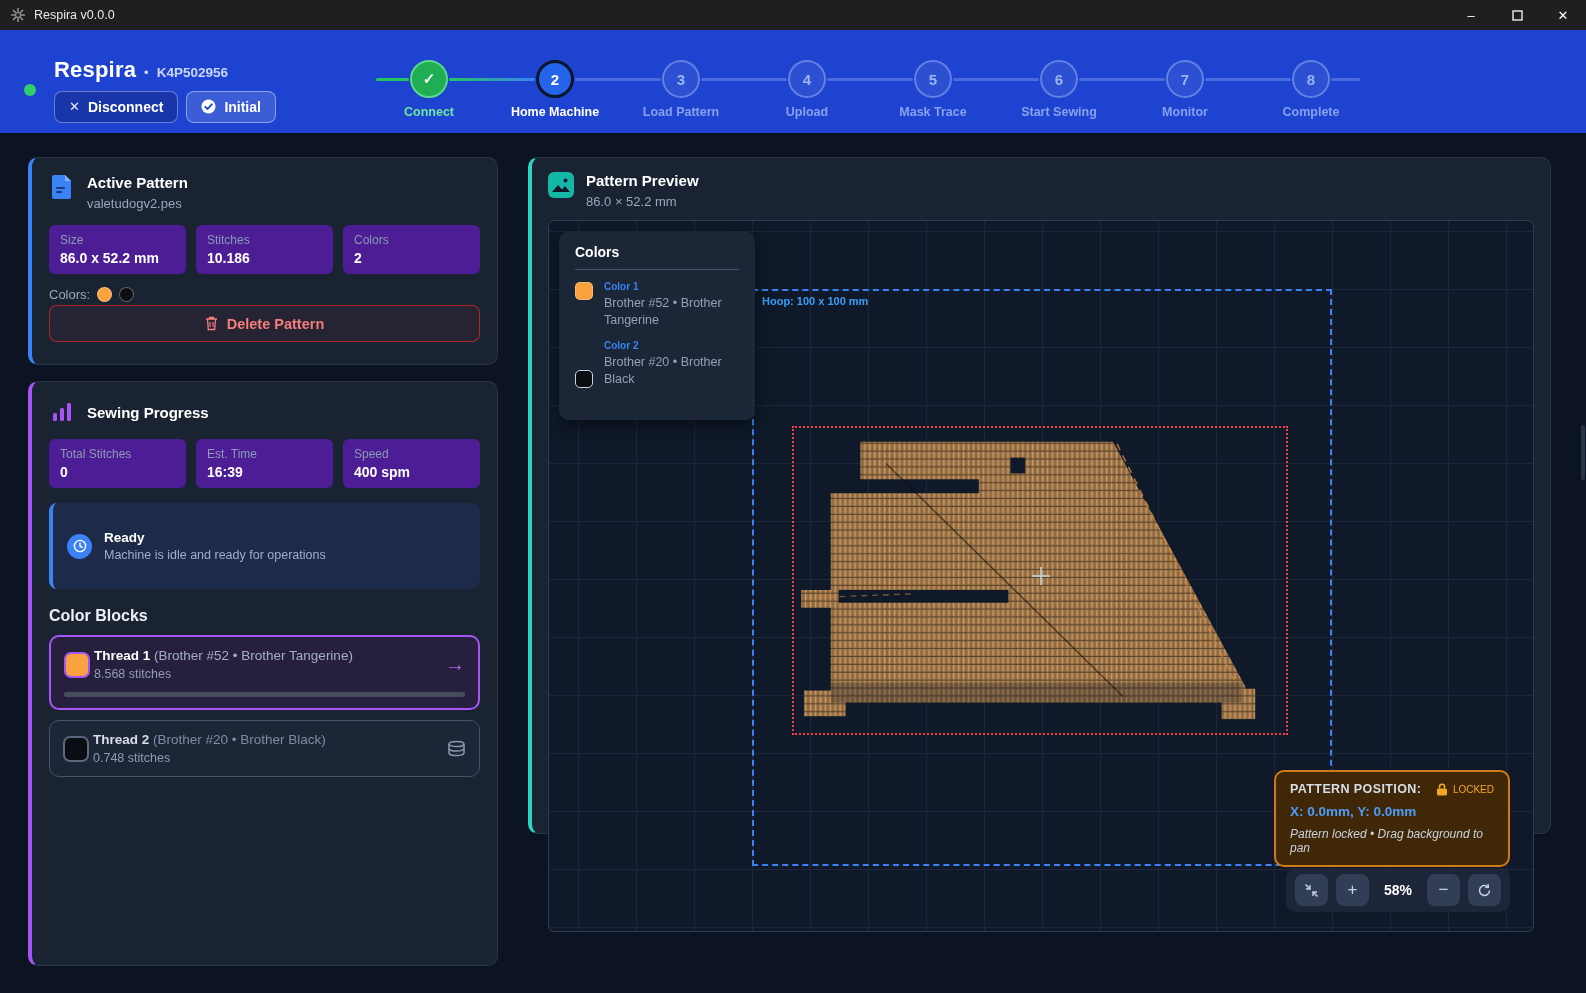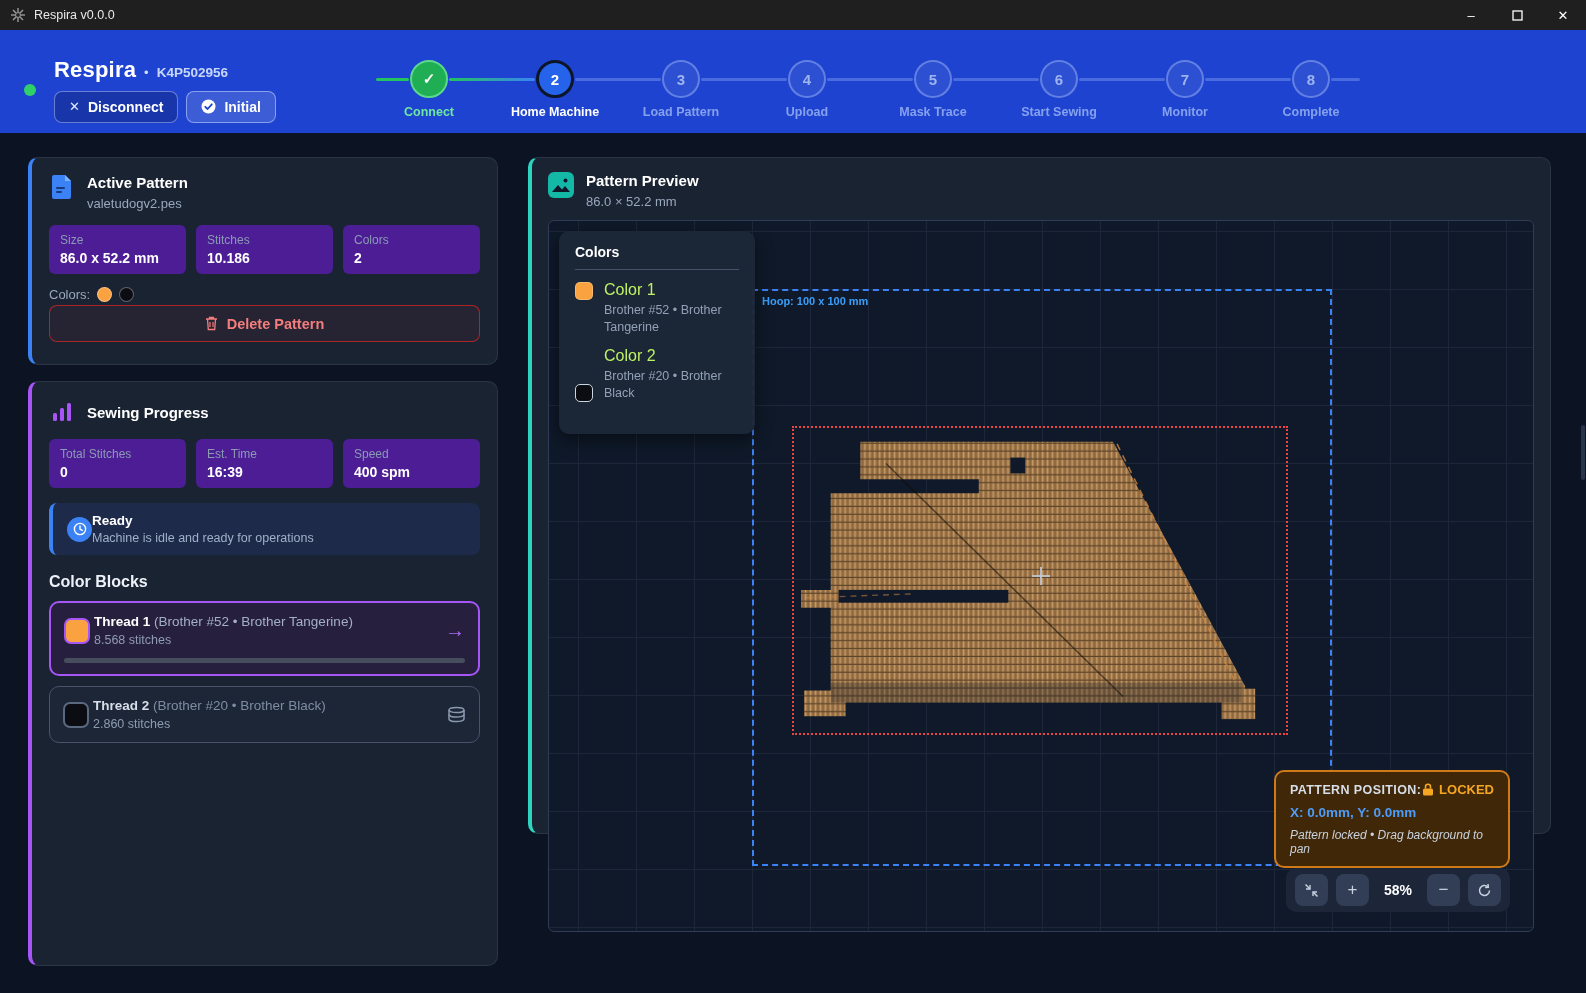--- a/index.html
+++ b/index.html
@@ -64,21 +64,21 @@
   .stat-box { flex:1; background:#4c1d95; border-radius:6px; padding:8px 11px; }
   .stat-label { color:#8b9bb4; font-size:12px; }
   .stat-value { color:#ffffff; font-size:14px; font-weight:bold; margin-top:3px; }
   .colors-row { display:flex; align-items:center; gap:7px; margin-top:13px; }
   .colors-label { color:#9aa8bd; font-size:13px; }
   .dot { width:15px; height:15px; border-radius:50%; border:1.5px solid rgba(255,255,255,0.35); }
   .delete-btn { margin-top:3px; width:100%; height:37px; border:1px solid rgba(220,38,38,0.75); background:rgba(239,68,68,0.06); border-radius:8px; color:#f47d7d; font-size:14.5px; font-weight:bold; display:flex; align-items:center; justify-content:center; gap:9px; cursor:default; }
 
   
   .card-sewing { flex:1; padding:17px 17px; display:flex; flex-direction:column; }
-  .status-banner { margin-top:15px; background:#1d2a4a; border-left:4px solid #3b82f6; border-radius:8px; padding:10px 14px; display:flex; align-items:center; }
+  .status-banner { margin-top:15px; background:#1d2a4a; border-left:4px solid #3b82f6; border-radius:8px; padding:27px 14px; display:flex; align-items:center; gap:12px; }
   .clock-badge { width:25px; height:25px; border-radius:50%; background:#3b82f6; display:flex; align-items:center; justify-content:center; flex:0 0 auto; }
   .banner-title { color:#ffffff; font-size:13.5px; font-weight:bold; }
   .banner-desc { color:#9fb0c8; font-size:12.5px; margin-top:3px; }
   .section-label { color:#eef2f8; font-size:16px; font-weight:bold; margin-top:18px; }
   .thread { border-radius:10px; padding:11px 13px; margin-top:10px; }
   .thread-1 { background:#261f3d; border:2px solid #a855f7; }
   .thread-2 { background:#1d2636; border:1.5px solid #46536a; }
   .thread-row { display:flex; align-items:center; gap:4px; }
   .swatch { width:26px; height:26px; border-radius:7px; flex:0 0 auto; }
   .swatch-1 { background:#f9a23f; border:2px solid #a855f7; }
@@ -108,28 +108,28 @@
   .crosshair::after { content:""; position:absolute; left:8px; top:0; width:2px; height:18px; background:#c3cbd8; opacity:.85; }
 
   
   .colors-panel { position:absolute; left:10px; top:10px; width:196px; background:rgba(28,38,55,0.96); border-radius:10px; box-shadow:0 6px 18px rgba(0,0,0,0.45); padding:13px 16px 14px 16px; }
   .panel-title { color:#ffffff; font-size:14px; font-weight:bold; }
   .panel-divider { height:1px; background:#46536a; margin:9px 0 11px 0; }
   .panel-item { display:flex; gap:11px; margin-bottom:11px; }
   .panel-swatch { width:18px; height:18px; border-radius:5px; flex:0 0 auto; margin-top:1px; }
   .psw-1 { background:#f9a23f; border:1.5px solid rgba(255,255,255,0.25); }
   .psw-2 { background:#0b0d13; border:1.5px solid #cbd5e1; }
-  .panel-name { color:#bef264; font-size:16px; font-weight:normal; }
+  .panel-name { color:#3b82f6; font-size:10px; font-weight:bold; }
   .panel-desc { color:#93a1b8; font-size:12.5px; line-height:1.35; margin-top:3px; }
 
   
   .pos-overlay { position:absolute; left:725px; top:549px; width:236px; background:#3f2708; border:2px solid #cf7a16; border-radius:10px; padding:10px 14px; }
   .pos-line1 { display:flex; align-items:center; justify-content:space-between; }
   .pos-label { color:#d7dee8; font-size:12.5px; font-weight:bold; letter-spacing:.4px; }
-  .pos-locked { display:flex; align-items:center; gap:5px; color:#f5a623; font-size:13px; font-weight:bold; }
+  .pos-locked { display:flex; align-items:center; gap:5px; color:#f5a623; font-size:10px; font-weight:normal; }
   .pos-coords { color:#4f9cf7; font-size:13.5px; font-weight:bold; margin-top:8px; }
   .pos-hint { color:#c9d2dd; font-size:12px; font-style:italic; margin-top:8px; }
 
   
   .zoom-bar { position:absolute; left:737px; top:647px; height:44px; background:#1c2638; border-radius:10px; display:flex; align-items:center; gap:8px; padding:0 9px; }
   .zoom-btn { width:33px; height:32px; background:#323e55; border:none; border-radius:8px; color:#c7d2e2; font-size:17px; display:flex; align-items:center; justify-content:center; cursor:default; }
   .zoom-pct { color:#ffffff; font-size:14px; font-weight:bold; width:42px; text-align:center; }
 
   .scrollbar-thumb { position:absolute; right:1px; top:425px; width:4px; height:55px; background:#34415c; border-radius:2px; opacity:.7; }
 </style>
@@ -338,21 +338,21 @@
         </div>
 
         <div class="thread thread-2">
           <div class="thread-row">
             <span class="swatch swatch-2"></span>
             <div class="thread-texts">
               <div class="thread-line1">
                 <span class="thread-name">Thread 2</span>
                 <span class="thread-detail">(Brother #20 • Brother Black)</span>
               </div>
-              <div class="thread-stitches">2.860 stitches</div>
+              <div class="thread-stitches">0.748 stitches</div>
             </div>
             <span style="display:inline-flex;">
               <svg width="19" height="18" viewBox="0 0 19 18">
                   <g fill="none" stroke="#8b99b0" stroke-width="1.5">
                     <ellipse cx="9.5" cy="4" rx="7.5" ry="2.6"></ellipse>
                     <path d="M2,8.5 a7.5,2.6 0 0 0 15,0"></path>
                     <path d="M2,13 a7.5,2.6 0 0 0 15,0"></path>
                     <path d="M2,4 v9"></path>
                     <path d="M17,4 v9"></path>
                   </g>

